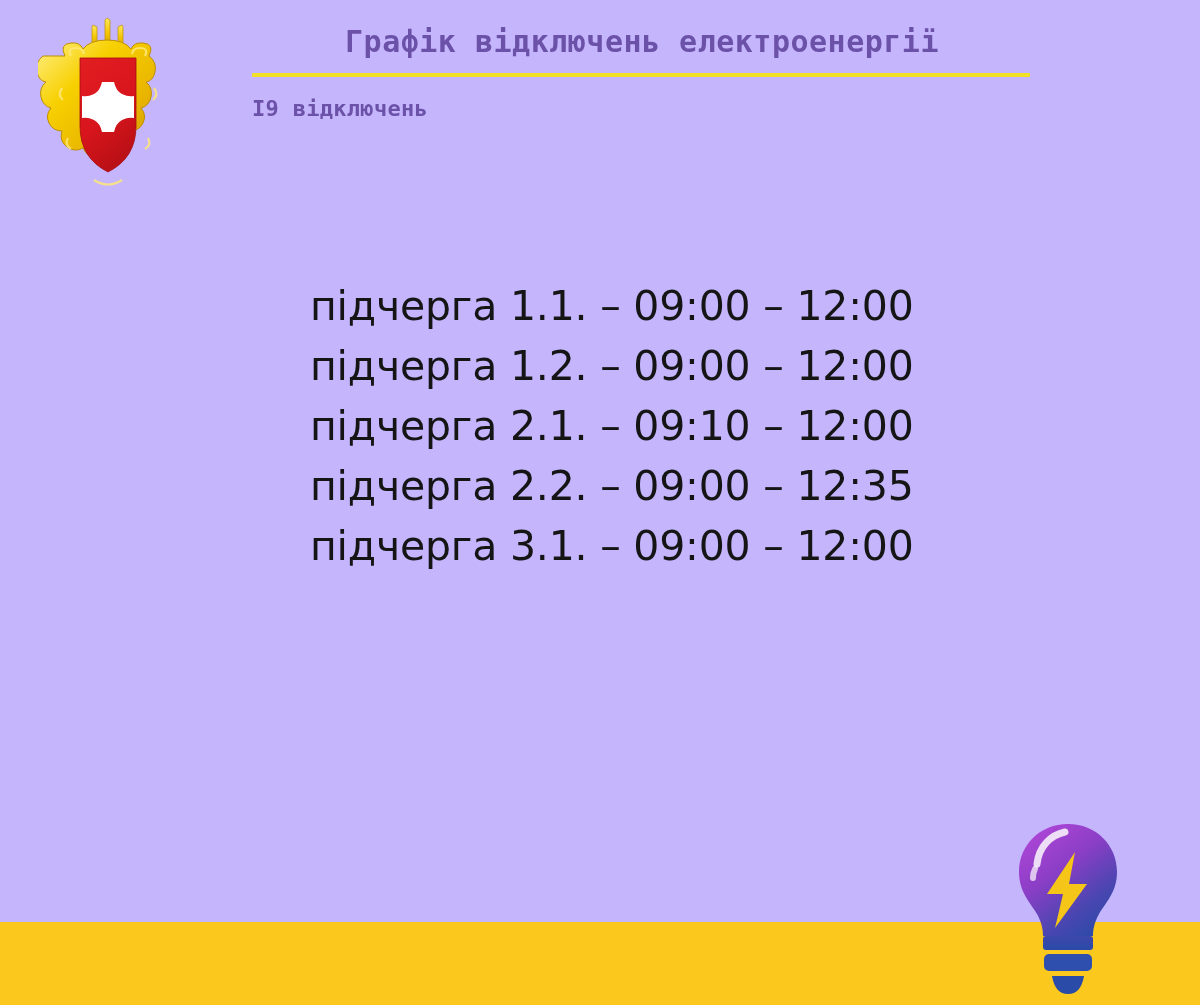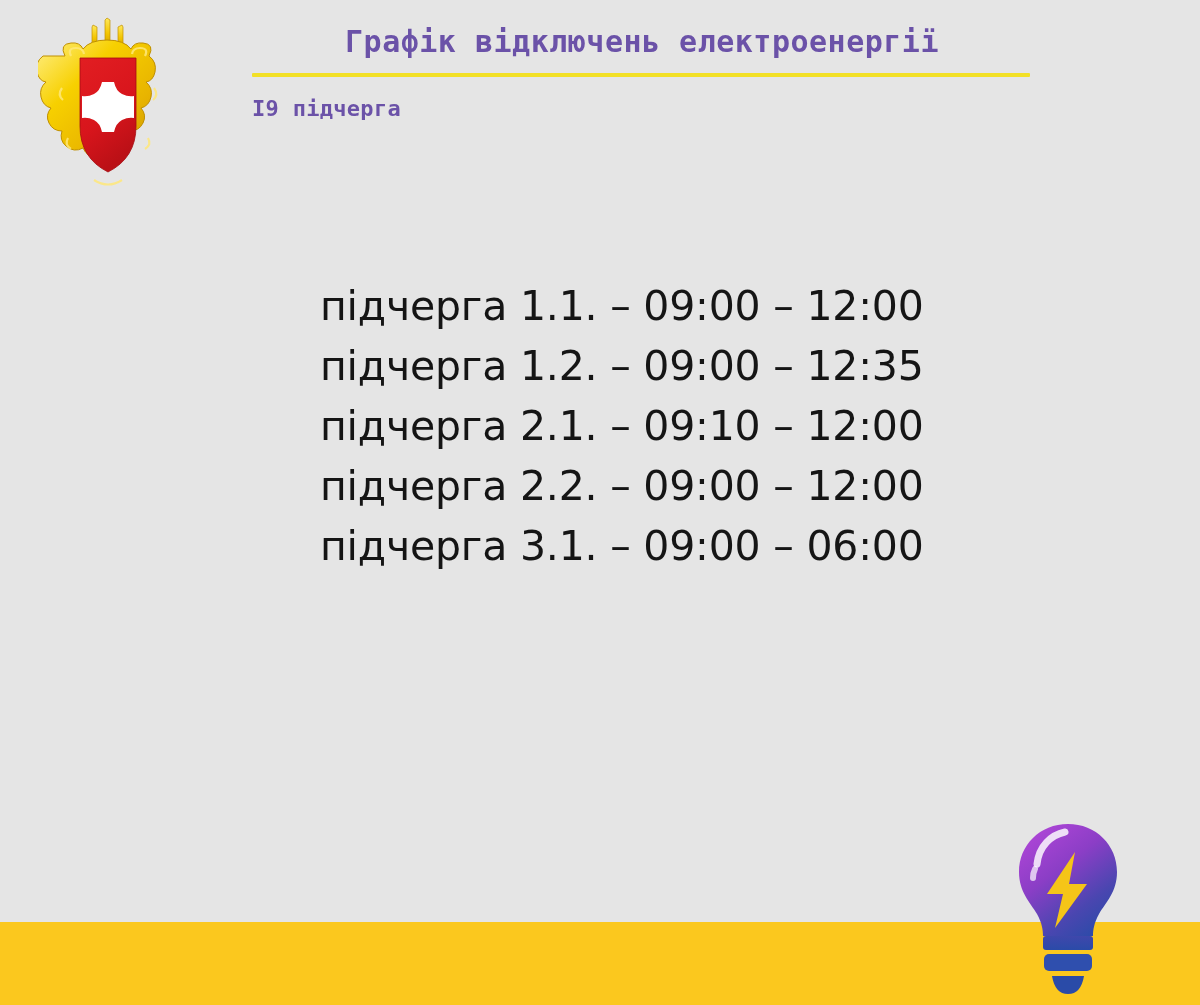--- a/index.html
+++ b/index.html
@@ -9,21 +9,21 @@
     background: #ffffff;
   }
   body {
     font-family: "Liberation Sans", "DejaVu Sans", sans-serif;
   }
 
   #poster {
     position: relative;
     width: 1200px;
     height: 1005px;
-    background: #e5e5e5;
+    background: #c4b5fd;
     overflow: hidden;
   }
 
   
   #emblem {
     position: absolute;
     left: 38px;
     top: 12px;
     width: 140px;
     height: 190px;
@@ -65,21 +65,21 @@
     font-weight: bold;
     font-size: 22px;
     letter-spacing: 0.3px;
     color: #6b52a8;
     white-space: nowrap;
   }
 
   
   #schedule-list {
     position: absolute;
-    left: 320px;
+    left: 310px;
     top: 276px;
     width: 700px;
   }
   .schedule-row {
     font-family: "DejaVu Sans", "Liberation Sans", sans-serif;
     font-size: 41px;
     line-height: 60px;
     color: #151515;
     white-space: nowrap;
     letter-spacing: -0.2px;
@@ -159,30 +159,30 @@
       <path d="M42 46 h56 v68 q0 32 -28 46 q-28 -14 -28 -46 Z" fill="url(#redGrad)" stroke="#a50d12" stroke-width="0.8"></path>
 
       <path d="M64 70 q-2 9 -8 12 q-6 3 -12 2 l0 22 q6 -1 12 2 q6 3 8 12 l12 0 q2 -9 8 -12 q6 -3 12 -2 l0 -22 q-6 1 -12 -2 q-6 -3 -8 -12 Z" fill="#ffffff"></path>
     </svg>
   </div>
 
   <div id="header-block">
     <div id="poster-title">Графік відключень електроенергії</div>
     <div id="title-divider"></div>
     <div id="subhead-row">
-      <div class="subhead">I9 підчерга</div>
+      <div class="subhead">I9 відключень</div>
     </div>
   </div>
 
   <div id="schedule-list">
     <div class="schedule-row">підчерга 1.1. – 09:00 – 12:00</div>
-    <div class="schedule-row">підчерга 1.2. – 09:00 – 12:35</div>
+    <div class="schedule-row">підчерга 1.2. – 09:00 – 12:00</div>
     <div class="schedule-row">підчерга 2.1. – 09:10 – 12:00</div>
-    <div class="schedule-row">підчерга 2.2. – 09:00 – 12:00</div>
-    <div class="schedule-row">підчерга 3.1. – 09:00 – 06:00</div>
+    <div class="schedule-row">підчерга 2.2. – 09:00 – 12:35</div>
+    <div class="schedule-row">підчерга 3.1. – 09:00 – 12:00</div>
   </div>
 
   <div id="footer-band"></div>
 
   <div id="bulb-mark">
     <svg viewBox="0 0 130 182" xmlns="http://www.w3.org/2000/svg" role="img" aria-label="lightbulb with lightning bolt">
       <defs>
         <linearGradient id="bulbGrad" x1="0.15" y1="0" x2="0.8" y2="1">
           <stop offset="0%" stop-color="#b146d8"></stop>
           <stop offset="40%" stop-color="#8b3ec6"></stop>

